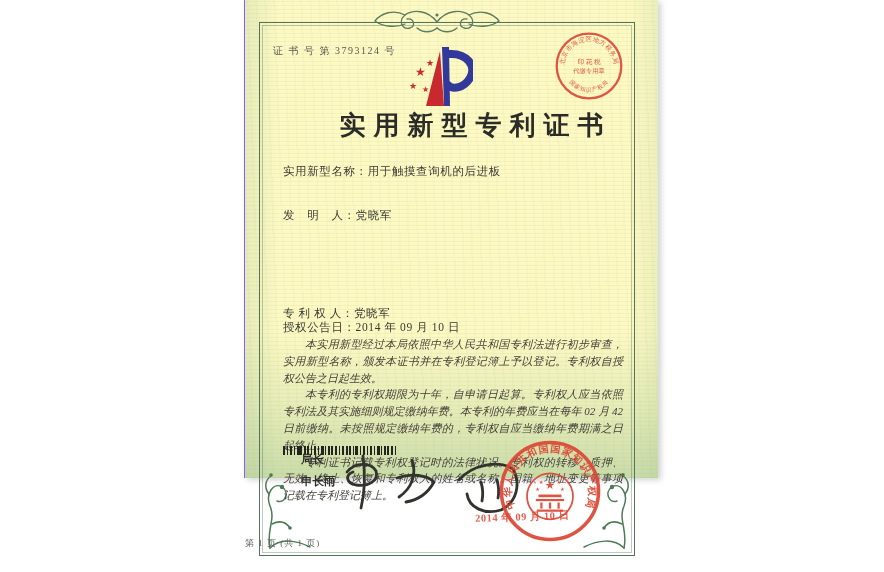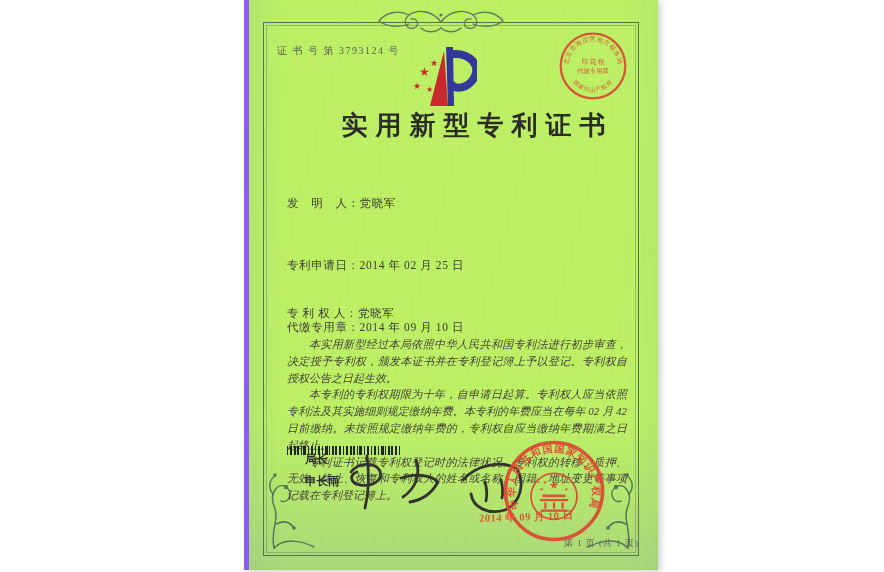--- a/index.html
+++ b/index.html
@@ -2,24 +2,24 @@
 <html><head>
 <meta charset="utf-8">
 <style>
   * { margin:0; padding:0; box-sizing:border-box; }
   html,body { background:#ffffff; }
   body { font-family:"Liberation Serif", serif; }
   #stage { position:relative; width:884px; height:572px; background:#ffffff; overflow:hidden; }
 
   
   .paper {
-    position:absolute; left:244px; top:0; width:414px; height:570px;
-    background:#bef264;
+    position:absolute; left:244px; top:0; width:414px; height:478px;
+    background:#fef9c3;
     box-shadow: 3px 2px 6px rgba(0,0,0,.18);
-    border-left:5px solid #8b5cf6;
+    border-left:1px solid #8b5cf6;
   }
   .paper::before { 
     content:""; position:absolute; inset:0; pointer-events:none;
     background:
       repeating-linear-gradient(0deg, rgba(140,178,132,.10) 0 1px, rgba(0,0,0,0) 1px 4px),
       repeating-linear-gradient(88deg, rgba(140,178,132,.05) 0 2px, rgba(0,0,0,0) 2px 9px);
   }
   .paper::after { 
     content:""; position:absolute; inset:0; pointer-events:none;
     background:
@@ -78,21 +78,21 @@
     position:absolute; left:38px; top:446px; width:114px; height:9px; z-index:3;
     background:
       repeating-linear-gradient(90deg,#23231f 0 1.5px, rgba(0,0,0,0) 1.5px 3.5px),
       repeating-linear-gradient(90deg,#23231f 0 1px, rgba(0,0,0,0) 1px 8px);
   }
   .signer { position:absolute; left:56px; top:448px; z-index:3; font-size:11.5px; font-weight:bold; color:#2f2f2b; line-height:22px; }
   .signature { position:absolute; left:84px; top:444px; width:215px; height:86px; z-index:3; }
 
   .footer {
     position:absolute; left:0; top:537px; width:390px; z-index:3;
-    text-align:right; font-size:9px; color:#5f6258; letter-spacing:1px;
+    text-align:left; font-size:9px; color:#5f6258; letter-spacing:1px;
   }
 </style>
 </head>
 <body>
 
 <div id="stage">
   <div class="paper">
 
     <div class="frame"></div>
 
@@ -171,35 +171,35 @@
         <text font-size="6" fill="#dc4634" letter-spacing="0.8">
           <textPath href="#taxBot" startOffset="50%" text-anchor="middle">国家知识产权局</textPath>
         </text>
         <text x="40" y="38" font-size="7" fill="#dc4634" text-anchor="middle">印 花 税</text>
         <text x="40" y="47" font-size="6.6" fill="#dc4634" text-anchor="middle">代缴专用章</text>
       </svg>
     </div>
 
     <div class="title">实用新型专利证书</div>
 
-    <div class="field" style="top:196px">
+    <div class="field" style="top:164px">
+      <span>实用新型名称：</span><span>用于触摸查询机的后进板</span>
+    </div>
+    <div class="field" style="top:208px">
       <span>发　明　人：</span><span>党晓军</span>
-    </div>
-    <div class="field" style="top:258px">
-      <span>专利申请日：</span><span>2014 年 02 月 25 日</span>
     </div>
     <div class="field" style="top:306px">
       <span>专 利 权 人：</span><span>党晓军</span>
     </div>
     <div class="field" style="top:320px">
-      <span>代缴专用章：</span><span>2014 年 09 月 10 日</span>
+      <span>授权公告日：</span><span>2014 年 09 月 10 日</span>
     </div>
 
     <div class="paragraphs">
-      <p>本实用新型经过本局依照中华人民共和国专利法进行初步审查，决定授予专利权，颁发本证书并在专利登记簿上予以登记。专利权自授权公告之日起生效。</p>
+      <p>本实用新型经过本局依照中华人民共和国专利法进行初步审查，实用新型名称，颁发本证书并在专利登记簿上予以登记。专利权自授权公告之日起生效。</p>
       <p>本专利的专利权期限为十年，自申请日起算。专利权人应当依照专利法及其实施细则规定缴纳年费。本专利的年费应当在每年 02 月 42 日前缴纳。未按照规定缴纳年费的，专利权自应当缴纳年费期满之日起终止。</p>
       <p>专利证书记载专利权登记时的法律状况。专利权的转移、质押、无效、终止、恢复和专利权人的姓名或名称、国籍、地址变更等事项记载在专利登记簿上。</p>
     </div>
 
     <div class="barcode"></div>
 
     <div class="signer">
       <div>局长</div>
       <div>申长雨</div>
     </div>

